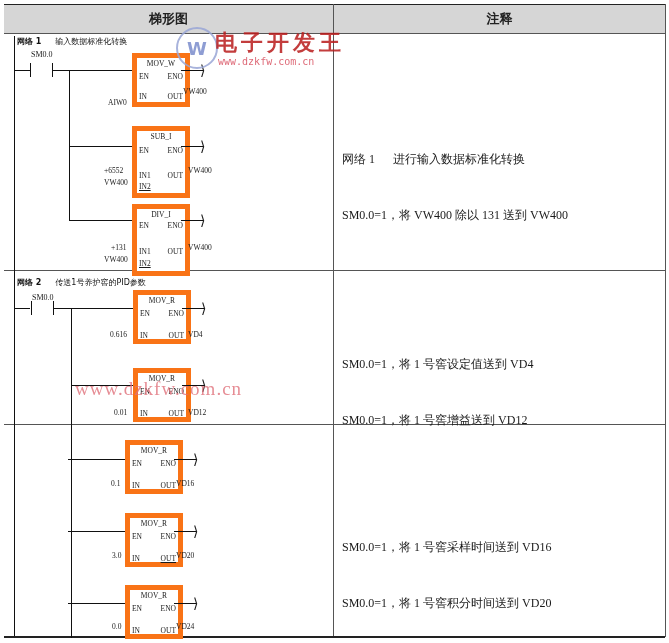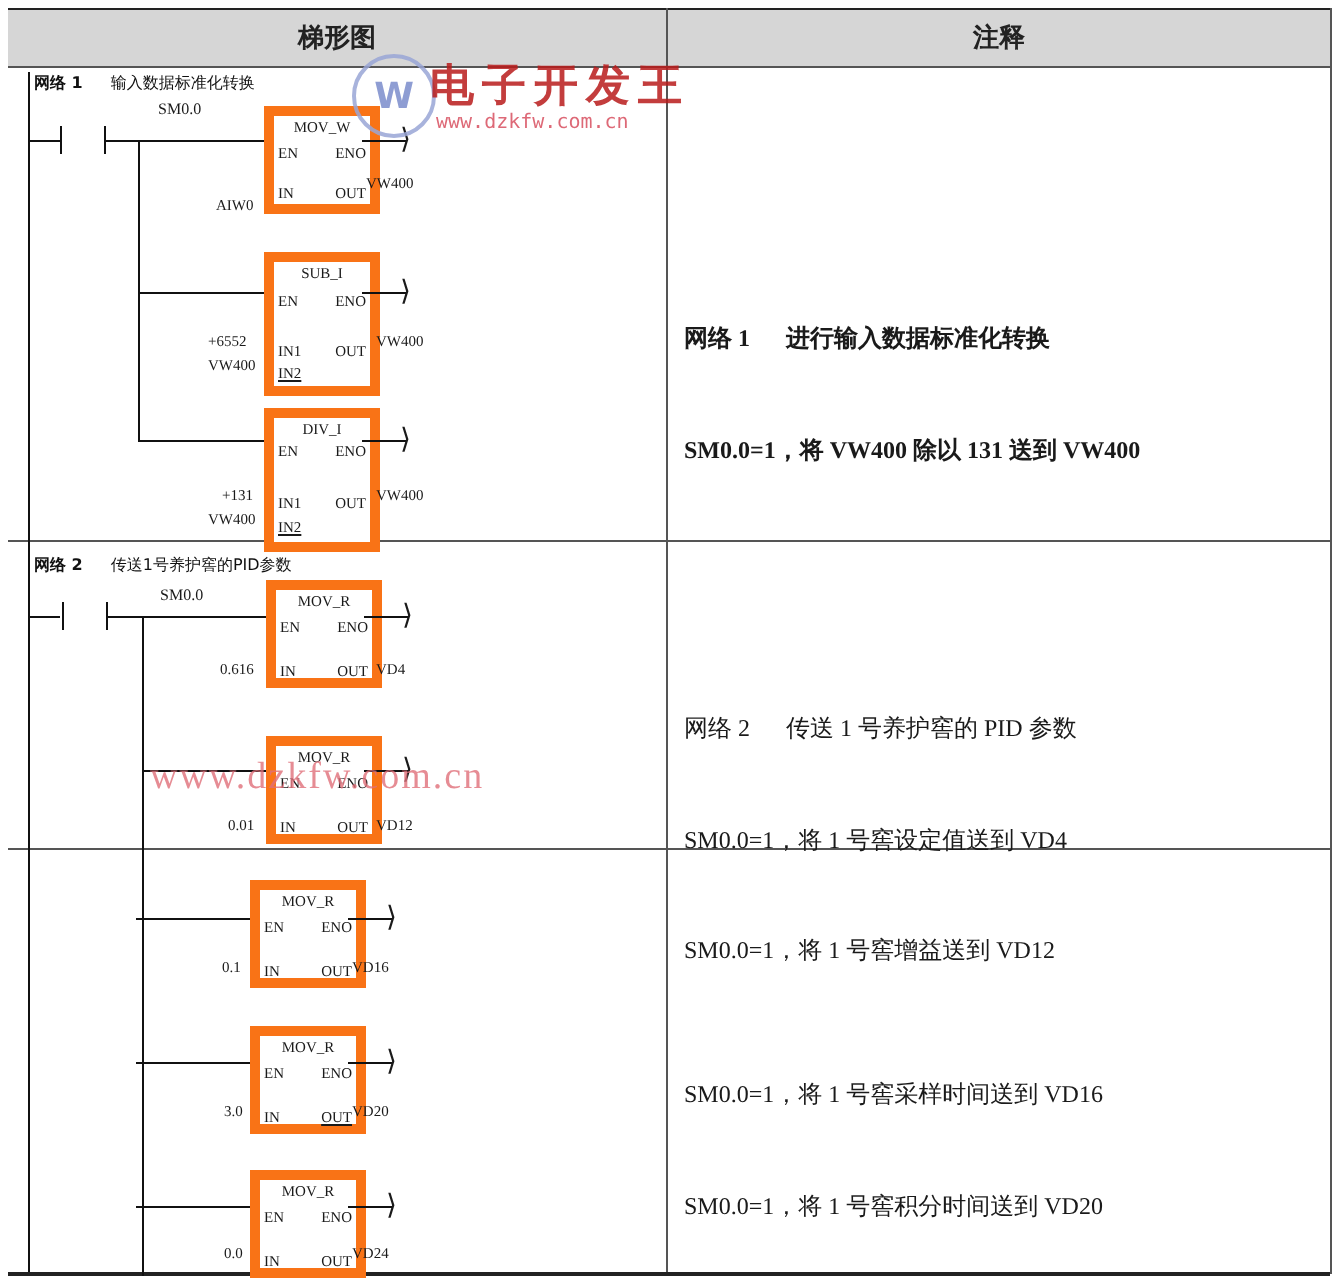--- a/index.html
+++ b/index.html
@@ -7,21 +7,21 @@
          font-family: "Liberation Serif", "DejaVu Serif", serif; color: #1a1a1a; }
   .frame { position: absolute; left: 0; top: 0; width: 669px; height: 643px; }
   .hline { position: absolute; height: 2px; background: #222; }
   .hline.thin { height: 1px; background: #555; }
   .vline { position: absolute; width: 1px; background: #555; }
   .header { position: absolute; top: 5px; height: 28px; background: #d6d6d6;
             display: flex; align-items: center; justify-content: center;
             font-family: "DejaVu Sans", sans-serif; font-size: 13px; font-weight: bold; color: #222; }
   .net-title { position: absolute; font-family: "DejaVu Sans", sans-serif; font-size: 8px; color: #111; }
   .net-title b { margin-right: 14px; }
-  .contact-label { position: absolute; font-size: 8px; margin-left: 48px; }
+  .contact-label { position: absolute; font-size: 8px; }
   .wire { position: absolute; background: #111; }
   .box { position: absolute; border: 5px solid #f97316; background: #fff; width: 48px; height: 44px; font-size: 7.5px; }
   .box .name { position: absolute; top: 1px; left: 0; right: 0; text-align: center; }
   .box .en { position: absolute; left: 2px; top: 14px; }
   .box .eno { position: absolute; right: 2px; top: 14px; }
   .box .in1 { position: absolute; left: 2px; top: 29px; }
   .box .in2 { position: absolute; left: 2px; top: 38px; text-decoration: underline; }
   .box .out { position: absolute; right: 2px; top: 29px; }
   .box .inonly { position: absolute; left: 2px; top: 34px; text-decoration: underline; }
   .box .outlow { position: absolute; right: 2px; top: 34px; text-decoration: underline; }
@@ -172,26 +172,25 @@
     <span class="en">EN</span>
     <span class="eno">ENO</span>
     <span class="inonly" style="text-decoration:none;top:36px">IN</span>
     <span class="outlow" style="text-decoration:none;top:36px">OUT</span>
   </div>
   <div class="wire" style="left:174px;top:603px;width:22px;height:1px;"></div>
   <div class="arrow" style="left:193px;top:596px;">⟩</div>
   <div class="opnd" style="left:112px;top:622px;">0.0</div>
   <div class="opnd" style="left:176px;top:622px;">VD24</div>
 
-  <div class="note" style="top:123px;font-weight:bold;">
+  <div class="note" style="top:113px;">
     <div>网络 1      进行输入数据标准化转换</div>
     <div>SM0.0=1，将 VW400 除以 131 送到 VW400</div>
   </div>
   <div class="note" style="top:318px;">
-    <div>网络 2      传送 1 号养护窖的 PID 参数</div>
     <div>SM0.0=1，将 1 号窖设定值送到 VD4</div>
     <div>SM0.0=1，将 1 号窖增益送到 VD12</div>
   </div>
   <div class="note" style="top:501px;">
     <div>SM0.0=1，将 1 号窖采样时间送到 VD16</div>
     <div>SM0.0=1，将 1 号窖积分时间送到 VD20</div>
     
   </div>
 
   <div class="wm-logo">W</div>

